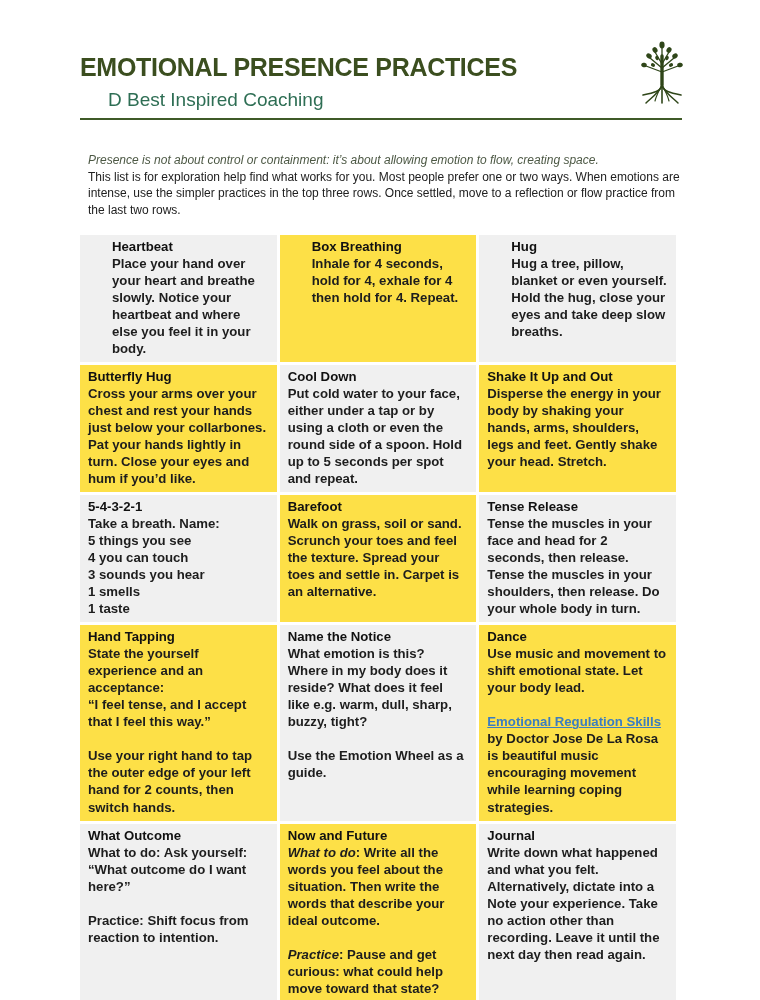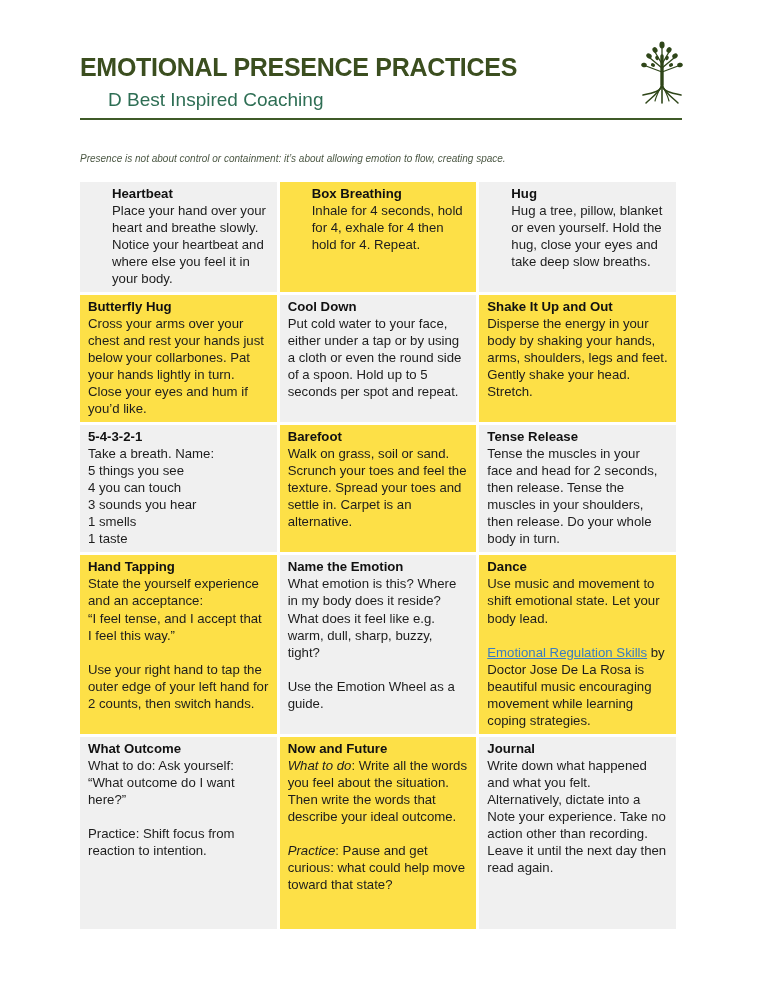--- a/index.html
+++ b/index.html
@@ -17,42 +17,42 @@
     font-size:25px;font-weight:bold;color:#3b4e1f;letter-spacing:-0.3px;
     line-height:1.08;margin:0;
   }
   .doc-subtitle{
     font-size:19px;color:#2e6e54;margin-top:9px;line-height:1.1;margin-left:28px;
   }
   .header-rule{border:none;border-top:2px solid #3f5a28;margin:7px 0 0 0;}
   .logo{position:absolute;top:40px;left:556px;width:52px;height:66px;}
 
   
-  .intro{margin-top:32px;font-size:10px;line-height:1.39;color:#212121;}
+  .intro{margin-top:32px;font-size:12px;line-height:1.39;color:#212121;margin-left:8px;}
   .intro-lead{font-style:italic;color:#4c5844;}
 
   
   .p-table{
     display:table;table-layout:fixed;width:100%;margin-top:13px;
     border-collapse:separate;border-spacing:3px 3px;margin-left:-3px;
   }
   .t-row{display:table-row;}
   .t-cell{
     display:table-cell;width:33.33%;vertical-align:top;
     padding:3px 8px 5px 8px;font-size:13.2px;line-height:1.29;color:#1d1d1d;
   }
   .shade-light{background:#f0f0f0;}
   .shade-dark{background:#fde047;}
   .t-row:nth-child(1) .t-cell{height:74px;padding-left:32px;}
   .t-row:nth-child(2) .t-cell{height:103px;}
   .t-row:nth-child(3) .t-cell{height:98px;}
   .t-row:nth-child(4) .t-cell{height:134px;}
   .t-row:nth-child(5) .t-cell{height:184px;}
   .cell-title{font-weight:bold;color:#111;}
-  .cell-p{margin:0;}
+  .cell-p{margin:0;font-weight:bold;}
   .spacer{height:17px;}
   .it{font-style:italic;}
   .cell-link{color:#3b7dc1;text-decoration:underline;cursor:pointer;}
 </style>
 </head>
 <body>
 
 <div class="page">
   <div class="content">
 
@@ -91,20 +91,21 @@
             <ellipse cx="31" cy="18" rx="1.7" ry="2.2" transform="rotate(25 31 18)"></ellipse>
             <ellipse cx="17" cy="25" rx="1.7" ry="2.2" transform="rotate(-60 17 25)"></ellipse>
             <ellipse cx="35" cy="25" rx="1.7" ry="2.2" transform="rotate(60 35 25)"></ellipse>
           </g>
         </svg>
       </div>
     </div>
 
     <div class="intro">
       <div class="intro-lead">Presence is not about control or containment: it’s about allowing emotion to flow, creating space.</div>
+      <div class="intro-body">This list is for exploration help find what works for you. Most people prefer one or two ways. When emotions are intense, use the simpler practices in the top three rows. Once settled, move to a reflection or flow practice from the last two rows.</div>
     </div>
 
     <div class="p-table" id="practice-table">
         <div class="t-row">
           <div class="t-cell shade-light">
             <div class="cell-title">Heartbeat</div>
             <div class="cell-p"><span>Place your hand over your heart and breathe slowly. Notice your heartbeat and where else you feel it in your body.</span></div>
           </div>
           <div class="t-cell shade-dark">
             <div class="cell-title">Box Breathing</div>
@@ -150,21 +151,21 @@
         </div>
         <div class="t-row">
           <div class="t-cell shade-dark">
             <div class="cell-title">Hand Tapping</div>
             <div class="cell-p"><span>State the yourself experience and an acceptance:</span></div>
             <div class="cell-p"><span>“I feel tense, and I accept that I feel this way.”</span></div>
             <div class="spacer"></div>
             <div class="cell-p"><span>Use your right hand to tap the outer edge of your left hand for 2 counts, then switch hands.</span></div>
           </div>
           <div class="t-cell shade-light">
-            <div class="cell-title">Name the Emotion</div>
+            <div class="cell-title">Name the Notice</div>
             <div class="cell-p"><span>What emotion is this?  Where in my body does it reside?  What does it feel like e.g. warm, dull, sharp, buzzy, tight?</span></div>
             <div class="spacer"></div>
             <div class="cell-p"><span>Use the Emotion Wheel as a guide.</span></div>
           </div>
           <div class="t-cell shade-dark">
             <div class="cell-title">Dance</div>
             <div class="cell-p"><span>Use music and movement to shift emotional state. Let your body lead.</span></div>
             <div class="spacer"></div>
             <div class="cell-p"><a class="cell-link">Emotional Regulation Skills</a><span> by Doctor Jose De La Rosa is beautiful music encouraging movement while learning coping strategies.</span></div>
           </div>

